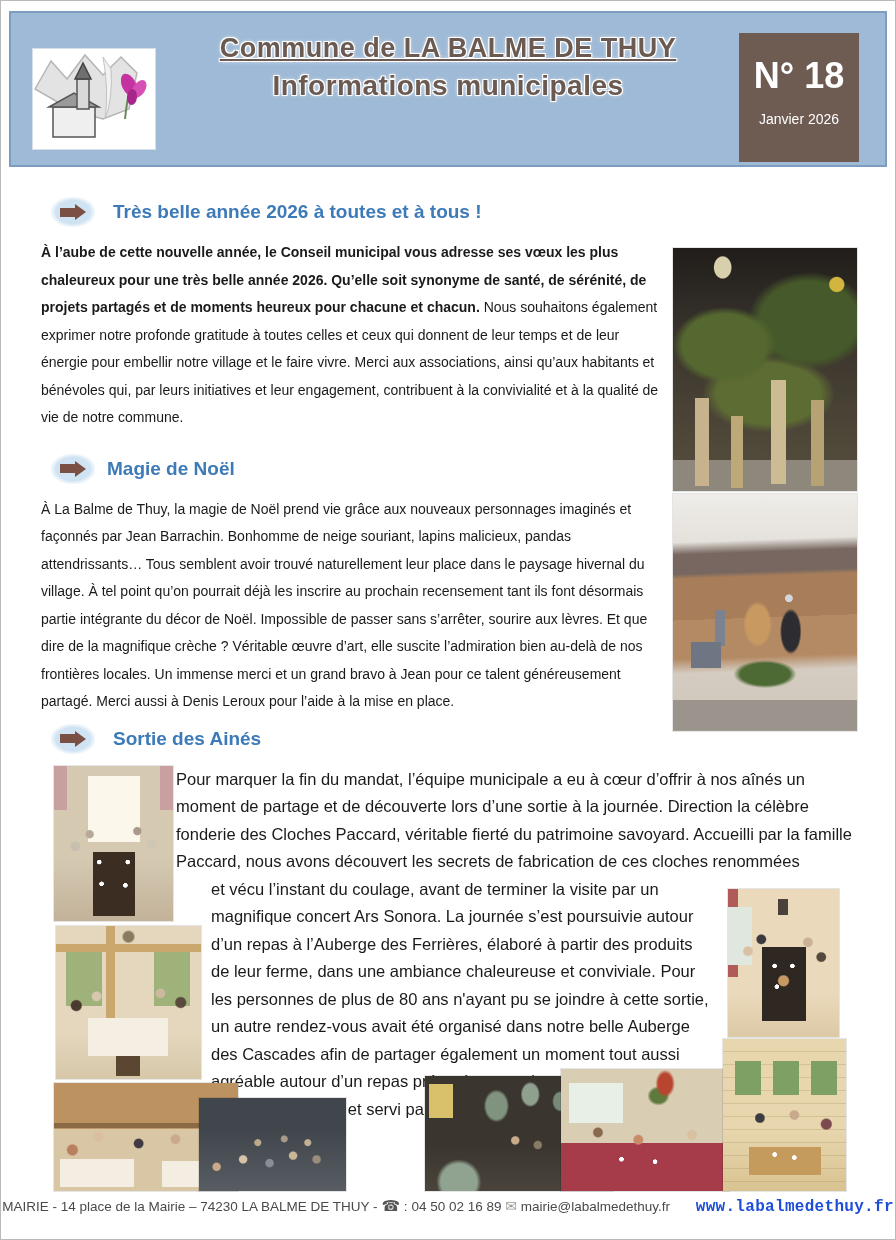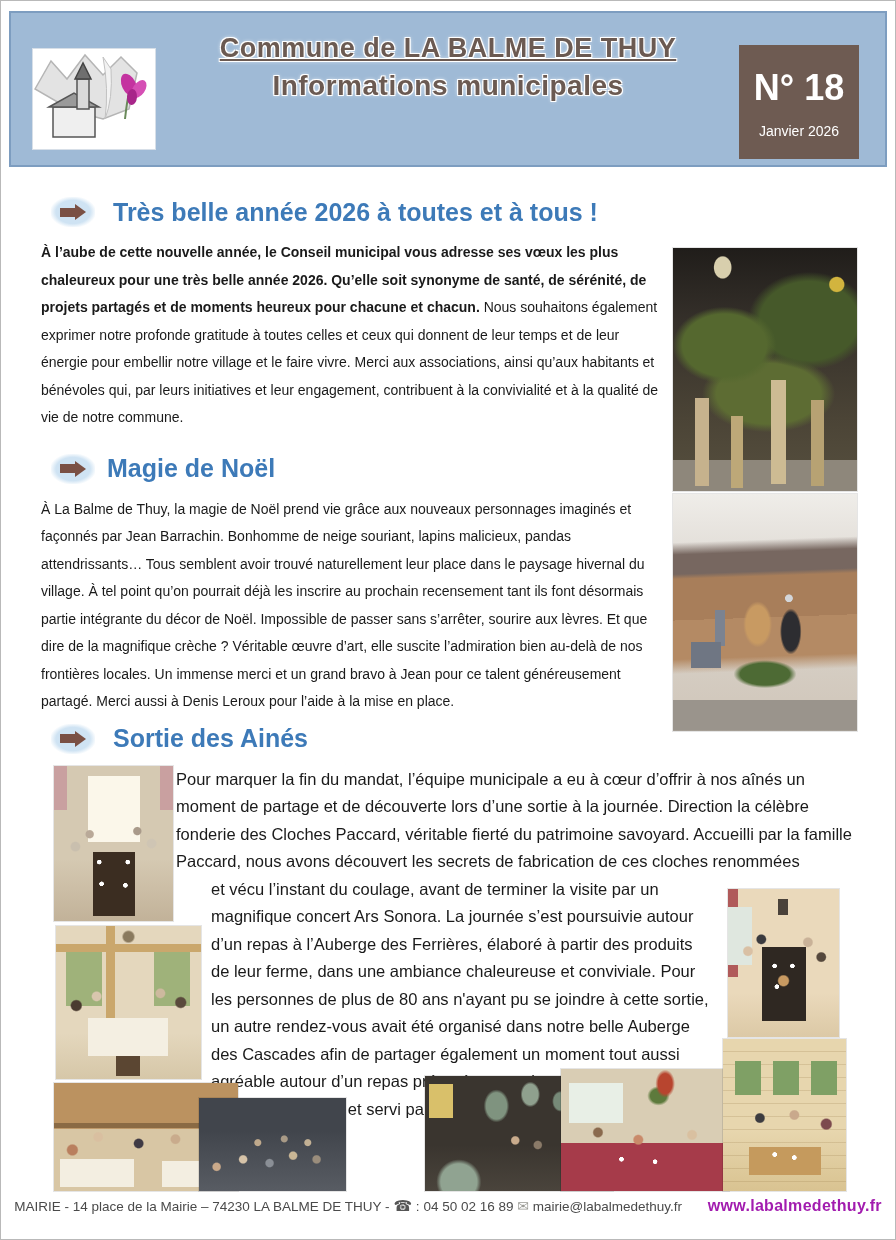--- a/index.html
+++ b/index.html
@@ -18,27 +18,27 @@
     position:absolute;left:150px;right:150px;top:20px;text-align:center;color:#6b5a52;
     text-shadow:1px 1px 0 #fff,-1px -1px 0 #fff,1px -1px 0 #fff,-1px 1px 0 #fff,0 0 4px #fff;
   }
   .banner-line1{font-size:27px;font-weight:bold;letter-spacing:.5px;text-decoration:underline;}
   .banner-line2{font-size:28px;font-weight:bold;letter-spacing:.5px;margin-top:6px;}
   .logo-box{
     position:absolute;left:22px;top:36px;width:122px;height:100px;background:#fff;
     box-shadow:0 0 0 1px #d7dfe8;
   }
   .issue-box{
-    position:absolute;right:26px;top:20px;width:120px;height:114px;background:#6e5b52;
-    color:#fff;text-align:center;margin-top:12px;
+    position:absolute;right:26px;top:20px;width:120px;height:129px;background:#6e5b52;
+    color:#fff;text-align:center;
   }
   .issue-number{font-size:36px;font-weight:bold;margin-top:22px;}
   .issue-date{font-size:14px;font-weight:normal;margin-top:14px;}
   
-  .heading{display:flex;align-items:center;gap:18px;color:#3d7ab8;font-weight:bold;font-size:25px;}
+  .heading{display:flex;align-items:center;gap:18px;color:#3d7ab8;font-weight:bold;font-size:19px;}
   .h1{margin:196px 0 0 50px;}  
   .heading.flow{margin-left:50px;}
   .arrow-chip{
     width:44px;height:30px;border-radius:8px;flex:0 0 auto;
     background:radial-gradient(ellipse at 50% 50%, #cfe3f3 0 55%, rgba(207,227,243,0) 75%);
     display:flex;align-items:center;justify-content:center;
   }
   .arrow-shaft{width:15px;height:9px;background:#7a5044;display:inline-block;}
   .arrow-head{width:0;height:0;border-left:11px solid #7a5044;border-top:8px solid transparent;border-bottom:8px solid transparent;display:inline-block;}
   
@@ -49,21 +49,21 @@
   .sec3-p1{font-size:16.5px;line-height:27.5px;margin:12px 26px 0 175px;}
   .sec3-p2{font-size:16.5px;line-height:27.5px;margin:0 186px 0 210px;}
   .sec3-p3{font-size:16.5px;line-height:27.5px;margin:0 200px 0 245px;}
   
   .footer{
     position:absolute;left:0;top:1196px;width:100%;text-align:center;font-size:13.5px;color:#4a4a4a;
     white-space:nowrap;
   }
   .footer .phone-icon{color:#555;font-size:15px;}
   .footer .mail-icon{color:#9a9a94;font-size:14px;}
-  .footer .website{font-family:Liberation Sans, sans-serif;font-weight:bold;color:#a21caf;font-size:16px;margin-left:22px;letter-spacing:.3px;}
+  .footer .website{font-family:Liberation Mono, monospace;font-weight:bold;color:#1d4ed8;font-size:16px;margin-left:22px;letter-spacing:.3px;}
   
   .ph{position:absolute;box-shadow:0 0 0 1px rgba(0,0,0,.10);}
   .ph-creche{left:672px;top:247px;width:184px;height:243px;background:
     radial-gradient(ellipse 15px 19px at 27% 8%, #d8cfad 0 55%, rgba(0,0,0,0) 62%),
     radial-gradient(circle 10px at 89% 15%, #d2b43e 0 70%, rgba(0,0,0,0) 82%),
     linear-gradient(#c6b28d,#c6b28d) 22px 150px/14px 88px no-repeat,
     linear-gradient(#bda878,#bda878) 58px 168px/12px 72px no-repeat,
     linear-gradient(#cdbb93,#cdbb93) 98px 132px/15px 104px no-repeat,
     linear-gradient(#b7a273,#b7a273) 138px 152px/13px 86px no-repeat,
     radial-gradient(ellipse 70px 52px at 28% 40%, #55682f 0 60%, rgba(0,0,0,0) 74%),

